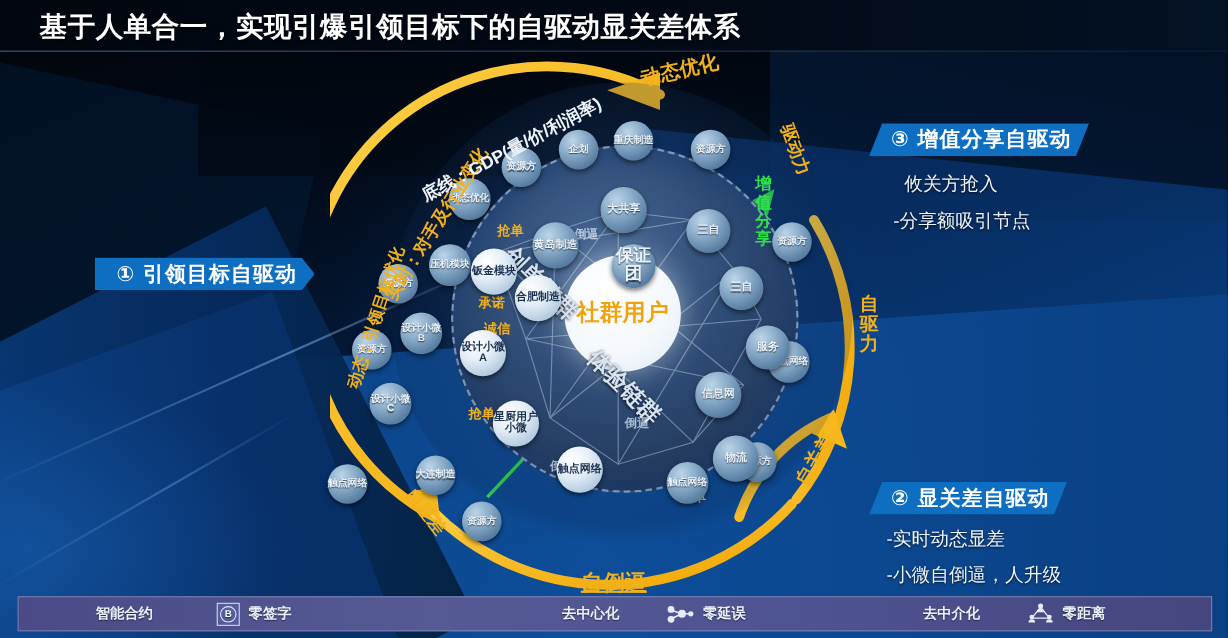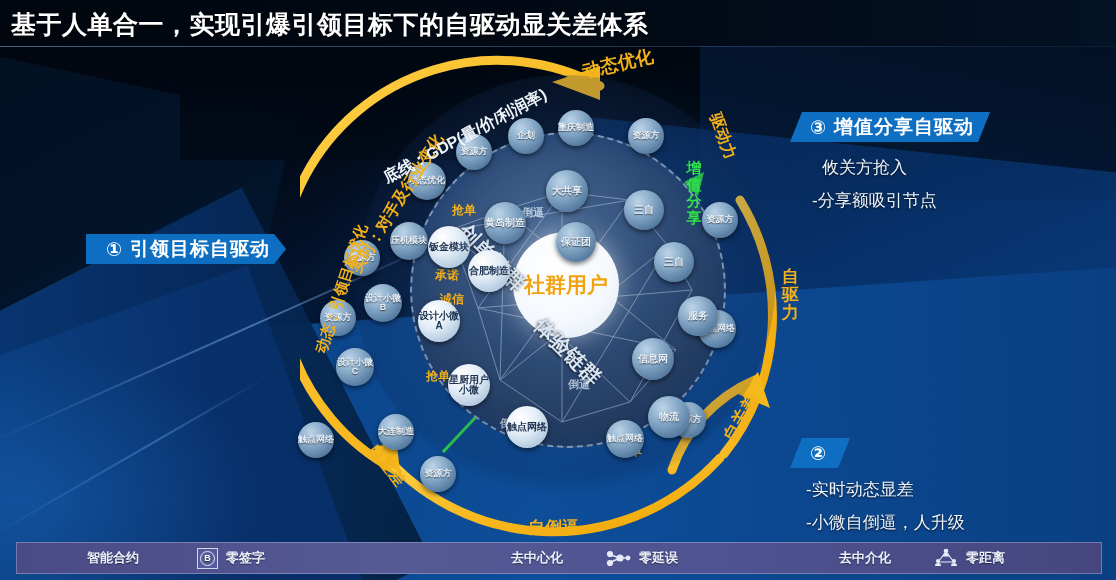--- a/index.html
+++ b/index.html
@@ -43,21 +43,21 @@
   .glow-tl{position:absolute;left:-140px;top:340px;width:420px;height:320px;
       background:radial-gradient(ellipse at 40% 50%,rgba(30,110,200,.40),rgba(0,0,0,0) 68%);}
   .glow-c{position:absolute;left:300px;top:60px;width:540px;height:470px;
       background:radial-gradient(ellipse at 50% 50%,rgba(18,60,120,.35),rgba(0,0,0,0) 70%);}
 
   
   .title-bar{position:absolute;left:0;top:0;width:1116px;height:46px;
      background:linear-gradient(90deg,#01060e 0%,#020a16 60%,#031225 100%);}
   .title-rule{position:absolute;left:0;top:46px;width:1116px;height:1px;
      background:linear-gradient(90deg,rgba(120,170,230,.55),rgba(120,170,230,.08));}
-  .title-txt{position:absolute;left:11px;top:8px;font-size:25px;font-weight:bold;
+  .title-txt{position:absolute;left:36px;top:8px;font-size:25px;font-weight:bold;
      color:#ffffff;letter-spacing:.5px;white-space:nowrap;
      text-shadow:0 1px 2px rgba(0,0,0,.9);}
 
   
   .banner{position:absolute;height:30px;background:#0e6fc2;display:flex;align-items:center;
      padding:0 16px 0 20px;font-size:19px;font-weight:bold;color:#fff;white-space:nowrap;
      box-shadow:0 2px 5px rgba(0,0,0,.45);letter-spacing:1px;}
   .banner.left-point{clip-path:polygon(12px 0,100% 0,calc(100% - 12px) 100%,0 100%);}
   .banner.right-point{clip-path:polygon(0 0,calc(100% - 12px) 0,100% 50%,calc(100% - 12px) 100%,0 100%);}
   .banner .num{margin-right:7px;font-weight:bold;}
@@ -244,21 +244,21 @@
 
     <div class="node" style="left:246px;top:120px;width:42px;height:42px;font-size:10px">
         <span>大共享</span>
       </div>
     <div class="node" style="left:184px;top:152px;width:42px;height:42px;font-size:10px">
         <span>黄岛制造</span>
       </div>
     <div class="node" style="left:324px;top:140px;width:40px;height:40px;font-size:10px">
         <span>三自</span>
       </div>
-    <div class="node" style="left:256px;top:172px;width:40px;height:40px;font-size:10px">
+    <div class="node" style="left:256px;top:172px;width:40px;height:40px;font-size:16px">
         <span>保证团</span>
       </div>
     <div class="node lite" style="left:128px;top:176px;width:42px;height:42px;font-size:10px">
         <span>钣金模块</span>
       </div>
     <div class="node lite" style="left:168px;top:200px;width:42px;height:42px;font-size:10px">
         <span>合肥制造</span>
       </div>
     <div class="node lite" style="left:118px;top:250px;width:42px;height:42px;font-size:10px">
         <span>设计小微A</span>
@@ -284,40 +284,41 @@
 
     <div class="lbl lbl-y" style="left:12px;top:300px;font-size:15px;transform:rotate(-72deg);transform-origin:left top;">动态：引领目标优化</div>
     <div class="lbl lbl-y" style="left:46px;top:216px;font-size:16px;transform:rotate(-58deg);transform-origin:left top;">实时：对手及行业变化</div>
     <div class="lbl lbl-w" style="left:80px;top:120px;font-size:16px;transform:rotate(-28deg);transform-origin:left top;
                 color:#f0f5fb;">底线：GDP(量/价/利润率)</div>
     <div class="lbl lbl-y" style="left:280px;top:10px;font-size:18px;transform:rotate(-13deg);transform-origin:left top;">动态优化</div>
     <div class="lbl lbl-y" style="left:424px;top:60px;font-size:16px;transform:rotate(70deg);transform-origin:left top;">驱动力</div>
     <div class="lbl lbl-g" style="left:385px;top:110px;font-size:15px;line-height:1.1;width:1.2em;white-space:normal;text-align:center;">增值分享</div>
     <div class="lbl lbl-y" style="left:480px;top:218px;font-size:17px;line-height:1.05;width:1.2em;white-space:normal;text-align:center;">自驱力</div>
     <div class="lbl lbl-y" style="left:418px;top:384px;font-size:17px;transform:rotate(-60deg);transform-origin:left top;">自关差</div>
-    <div class="lbl lbl-y" style="left:228px;top:466px;font-size:17px;text-decoration:underline;">自倒逼</div>
+    <div class="lbl lbl-y" style="left:228px;top:466px;font-size:20px;text-decoration:underline;">自倒逼</div>
     <div class="lbl lbl-y" style="left:80px;top:390px;font-size:16px;transform:rotate(52deg);transform-origin:left top;">自显差</div>
   </div>
 
   <div class="banner right-point" style="left:86px;top:234px;">
     <span class="num">①</span>
     <span>引领目标自驱动</span>
   </div>
 
   <div class="banner left-point" style="left:790px;top:112px;">
     <span class="num">③</span>
     <span>增值分享自驱动</span>
   </div>
   <div class="bullets" style="left:812px;top:152px;">
     <div style="padding-left:10px">攸关方抢入</div>
     <div>-分享额吸引节点</div>
   </div>
 
   <div class="banner left-point" style="left:790px;top:438px;">
     <span class="num">②</span>
+    <span>显关差自驱动</span>
   </div>
   <div class="bullets" style="left:806px;top:474px;">
     <div>-实时动态显差</div>
     <div>-小微自倒逼，人升级</div>
   </div>
 
   <div class="bottombar">
     <div class="bitem" style="position:absolute;left:70px;">
       <span>智能合约</span>
     </div>

